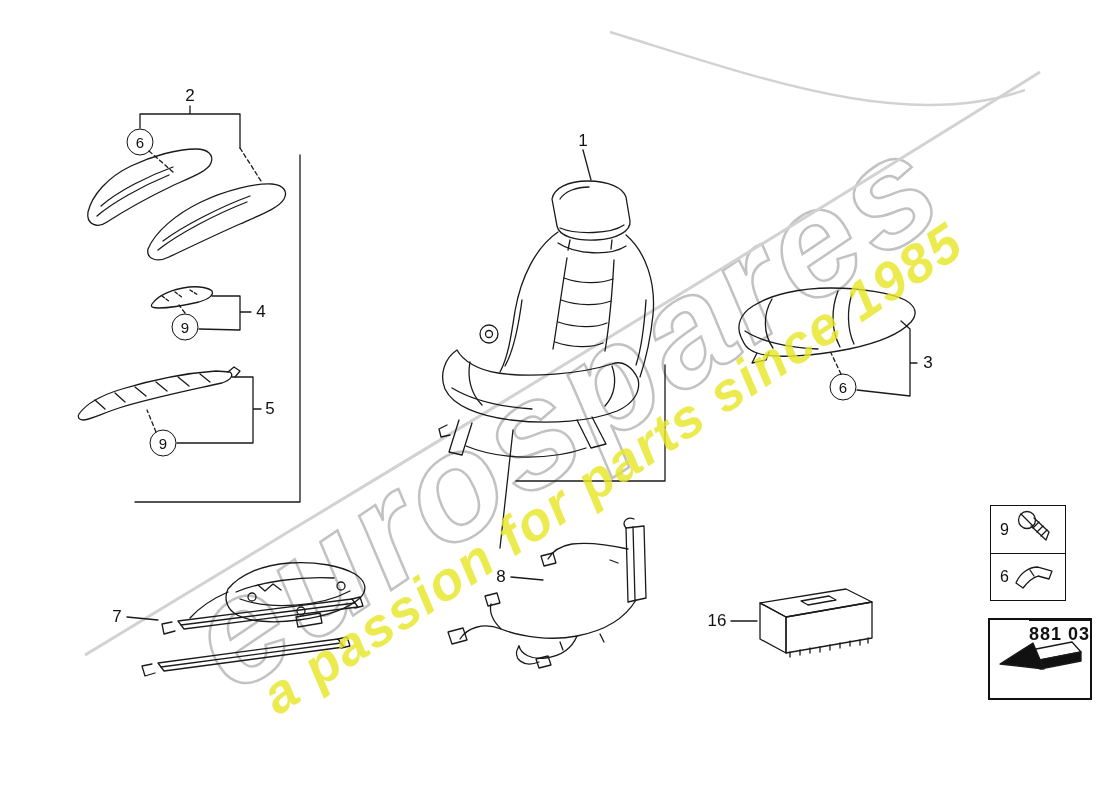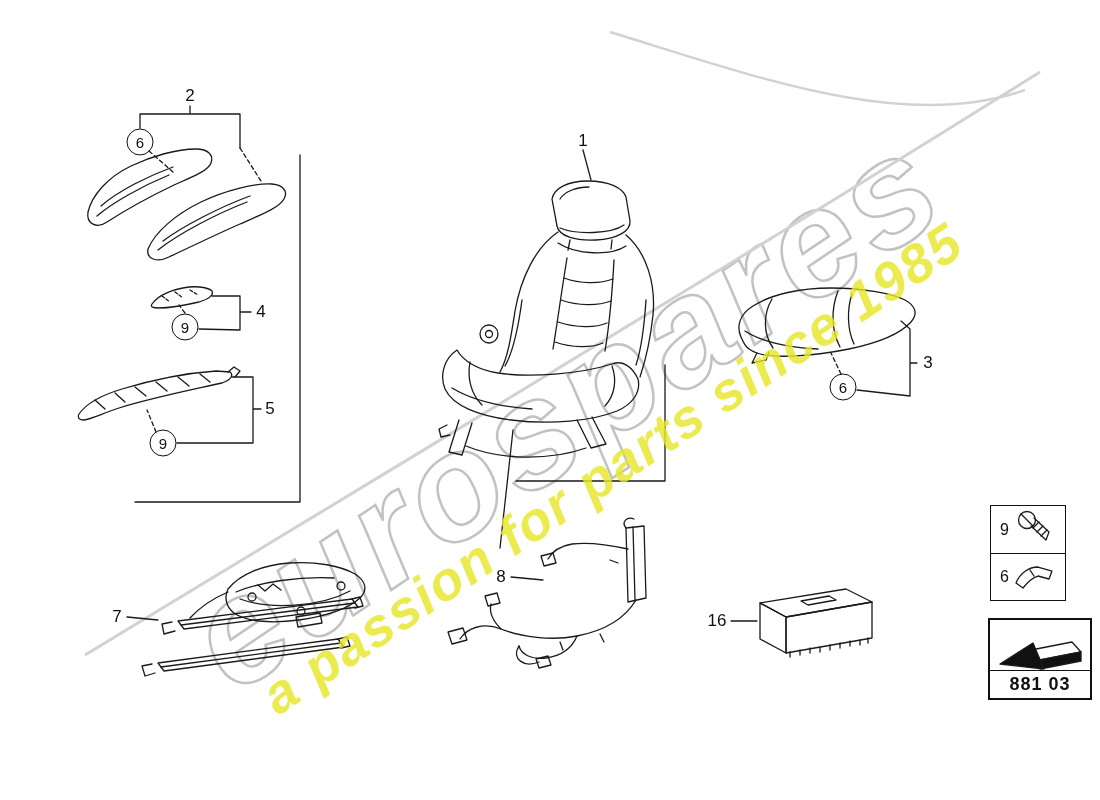--- a/index.html
+++ b/index.html
@@ -46,21 +46,21 @@
   .legend {
     position:absolute; z-index:4; left:990px; top:505px; width:76px; height:96px;
     border:1.5px solid #111;
   }
   .legend-row { height:50%; display:flex; align-items:center; padding-left:9px; font-size:16px; }
   .legend-row + .legend-row { border-top:1.5px solid #111; }
 
   
   .codebox {
     position:absolute; z-index:4; left:988px; top:618px; width:104px; height:82px;
-    border:2px solid #111; display:flex; flex-direction:column; background:transparent;
+    border:2px solid #111; display:flex; flex-direction:row; background:transparent;
   }
   .codebox-icon-area { flex:1; }
   .codebox-code {
     height:28px; border-top:1.5px solid #111;
     display:flex; align-items:center; justify-content:center;
     font-size:18px; font-weight:bold; letter-spacing:1px;
   }
 </style>
 </head>
 <body>

